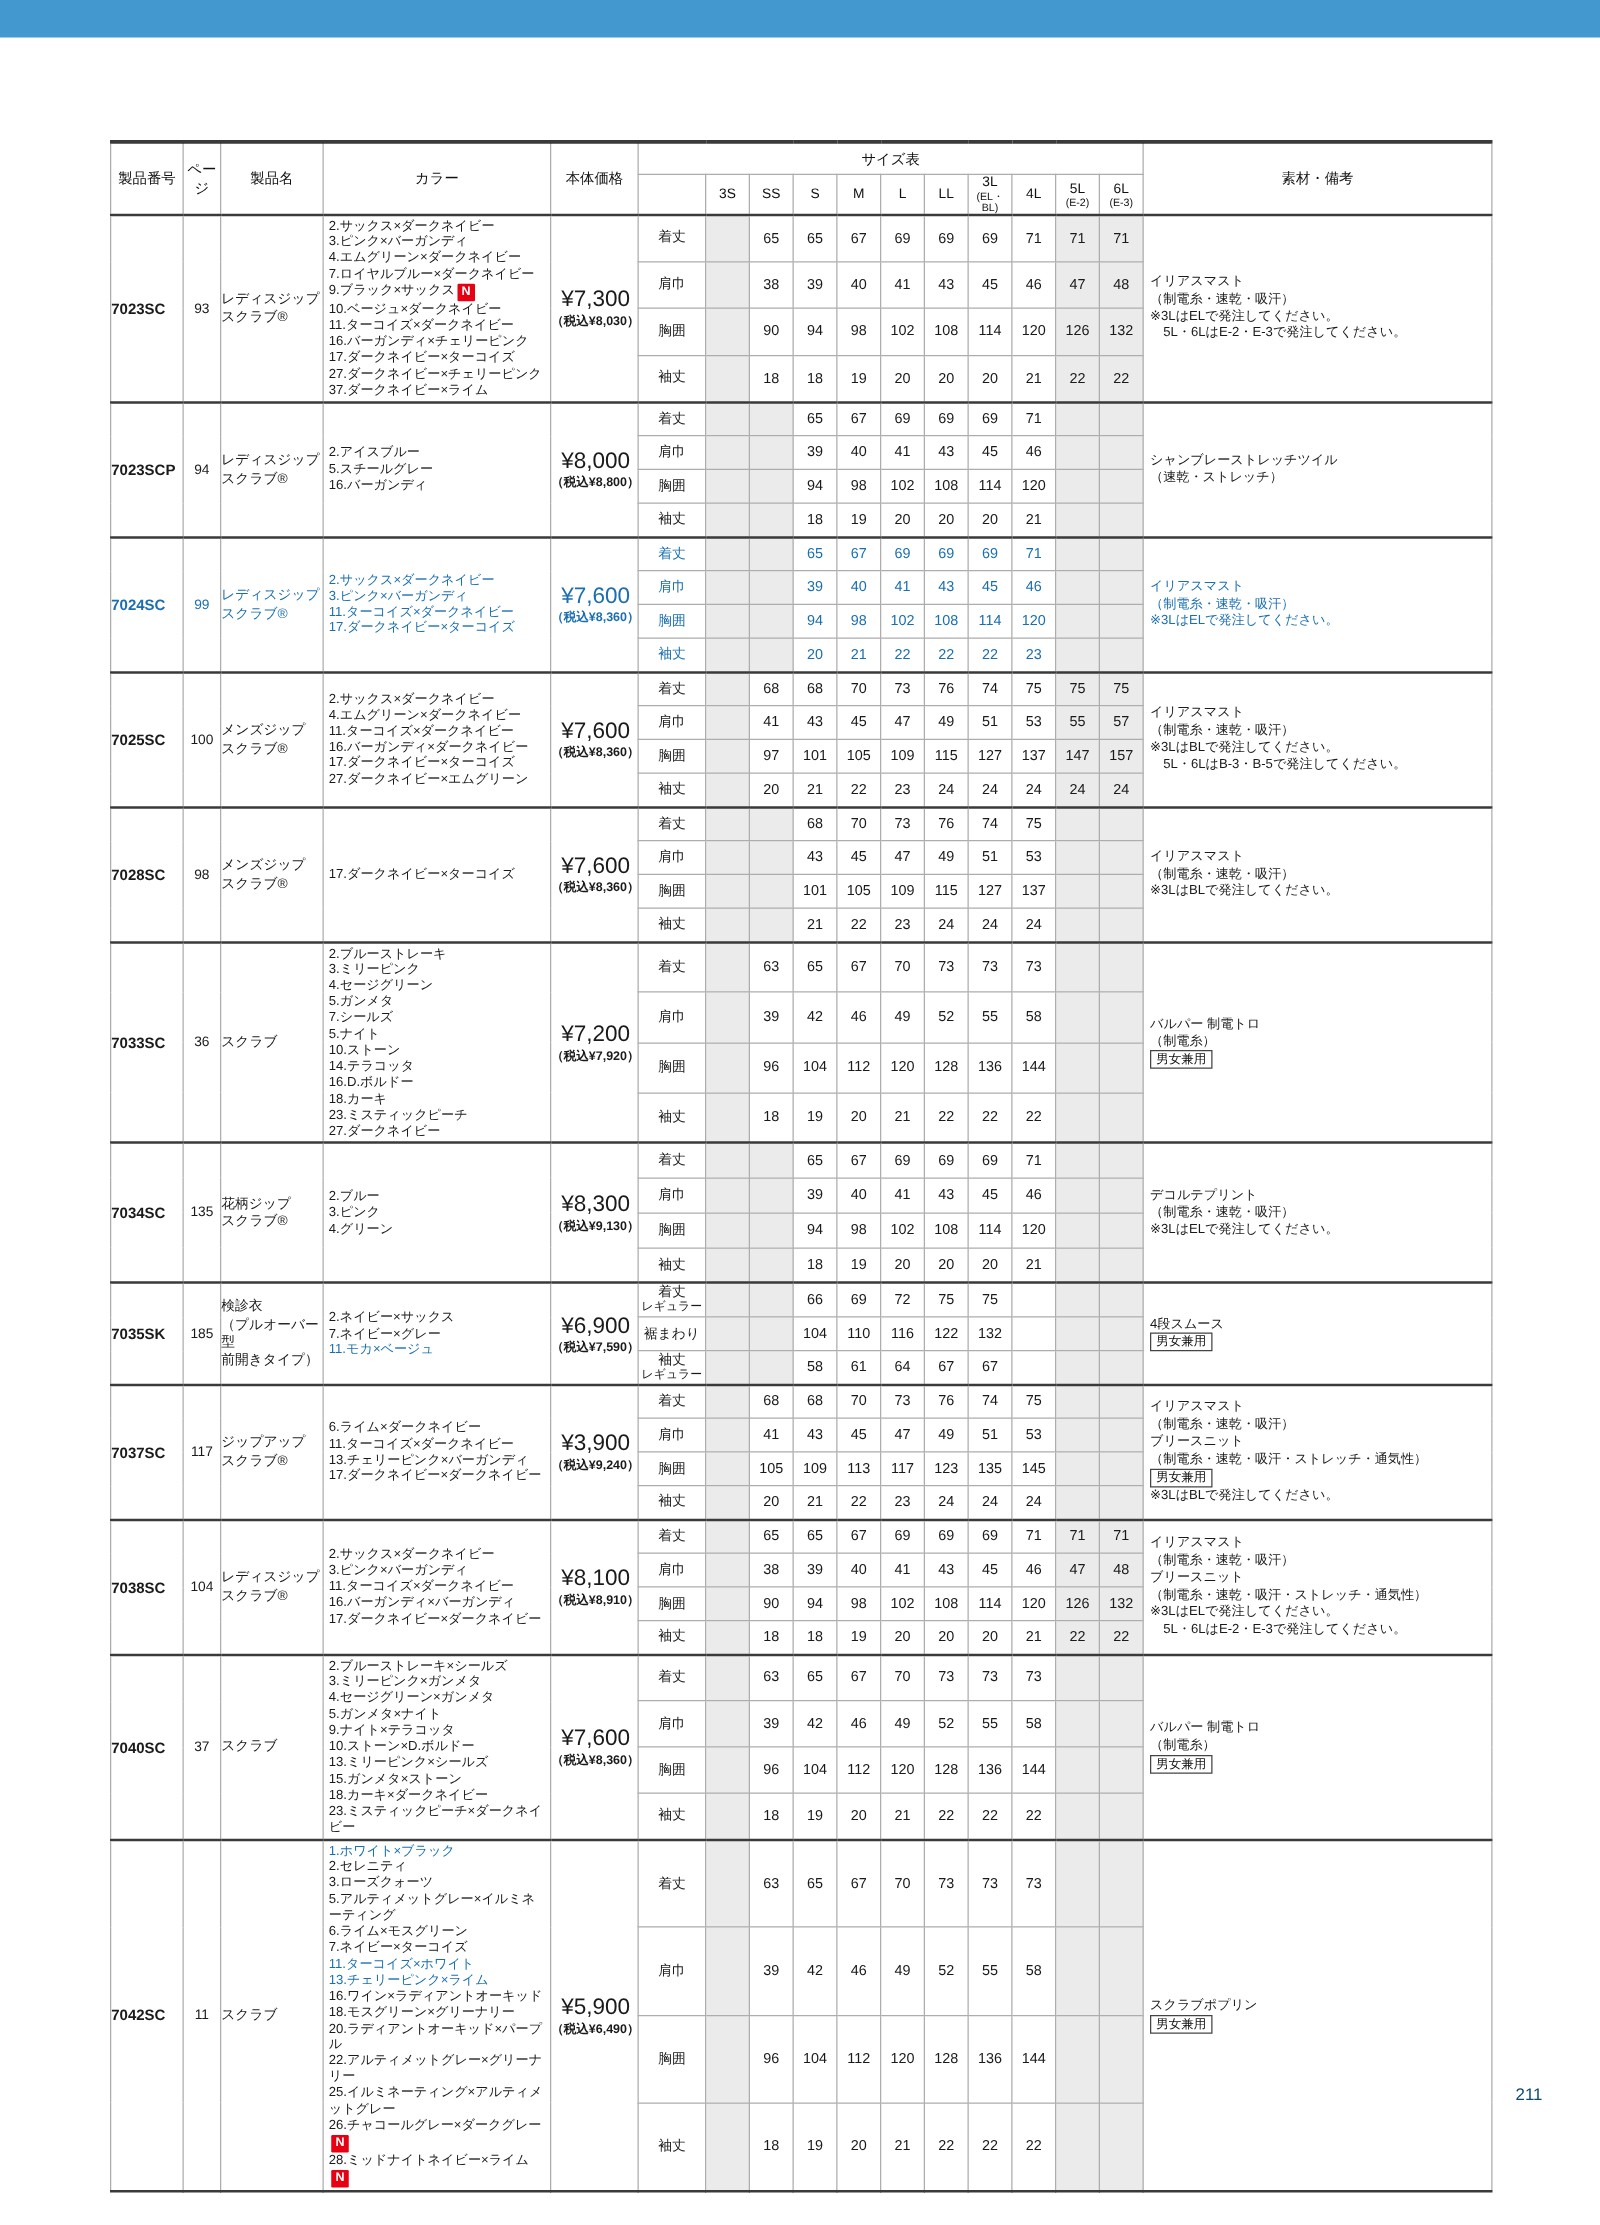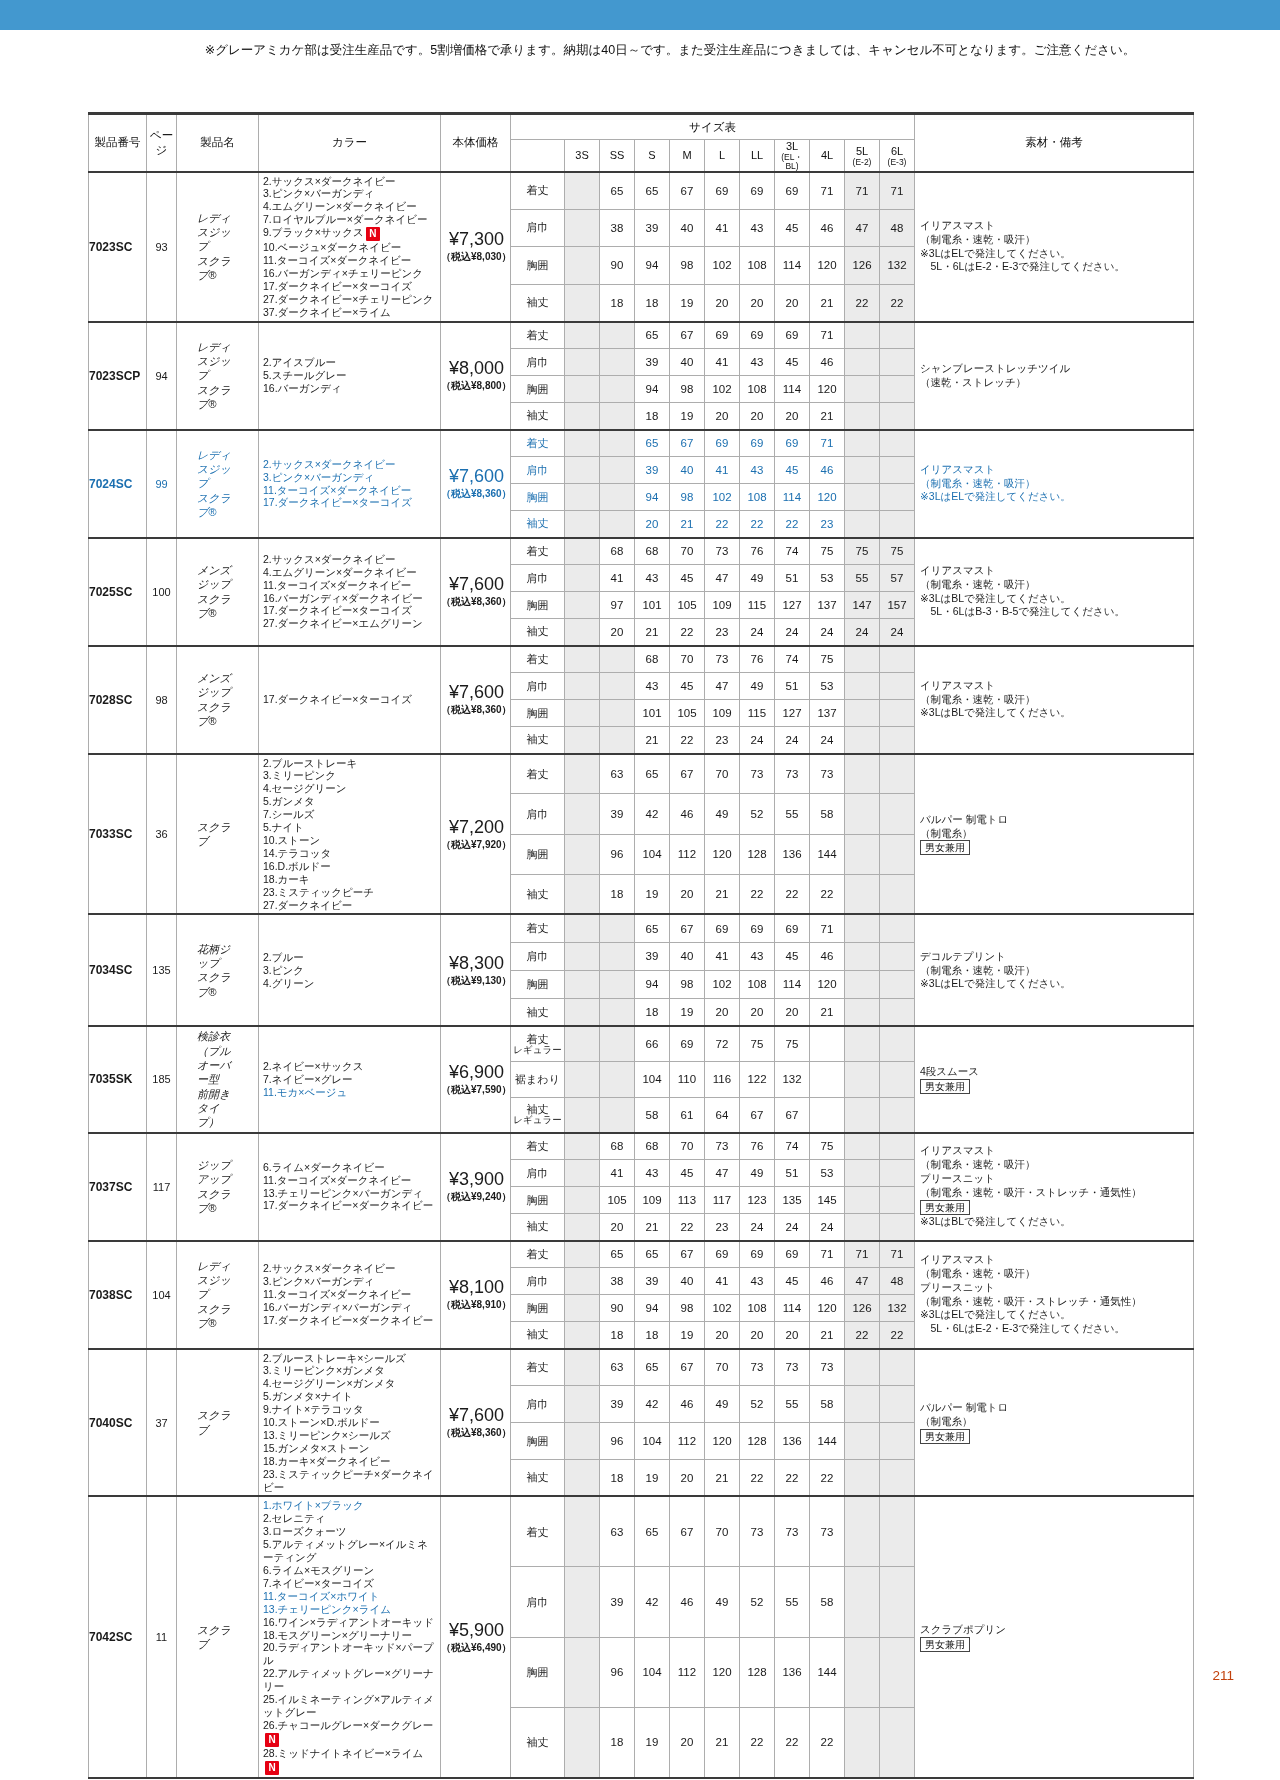--- a/index.html
+++ b/index.html
@@ -28,40 +28,39 @@
   .cat th, .cat td { border:1px solid #adadad; vertical-align:middle; }
   .cat thead th { font-weight:normal; font-size:11px; background:#fff; text-align:center; color:#111; }
   .cat thead tr.r1 th { height:26px; font-size:11.5px; }
   .cat thead tr.r2 th { height:32px; }
   .cat thead { border-bottom:2px solid #3a3a3a; }
   .block-top td { border-top:2px solid #3a3a3a; }
   .size-sub { font-size:8.5px; line-height:1; display:block; margin-top:1px; }
 
   td.pno   { font-weight:bold; font-size:12px; }
   td.pg    { font-size:11px; text-align:center; }
-  td.pname { font-size:11px; line-height:1.3; padding:2px 20px;font-style:italic; }
+  td.pname { font-size:11px; line-height:1.3; padding:2px 0; }
   td.colors{ font-size:10.5px; line-height:12.9px; padding:2px 4px; }
   td.price { text-align:right; padding-right:6px; }
   .price-main { font-size:18px; font-weight:normal; white-space:nowrap; }
   .price-tax  { font-size:10px;  font-weight:bold; white-space:nowrap; }
   td.mlabel { font-size:11px; text-align:center; line-height:1.15; padding:1px 0; }
   .mlabel-sub { font-size:9.5px; }
   td.num { font-size:11.5px; text-align:center; }
   td.ghost { background:#ebebeb; }
   td.mat { font-size:10.5px; line-height:1.32; padding:2px 5px; }
   tbody.blue td, tbody.blue td div { color:var(--blue); }
   .c-blue { color:var(--blue); }
-  .pagenum { position:absolute; top:1668px; right:46px; font-size:13.5px; color:#c2410c; }
+  .pagenum { position:absolute; top:1668px; right:46px; font-size:13.5px; color:#0c4a6e; }
 </style>
 </head>
 <body>
 
 <div class="top-bar" style="background: rgb(67, 152, 207);"></div>
 <div class="notes">
-    <div class="note-line"><span>※グレーアミカケ部は受注生産品です。5割増価格で承ります。納期は40日～です。また受注生産品につきましては、キャンセル不可となります。ご注意ください。</span></div>
   </div>
 <div class="table-wrap">
     <table class="cat">
       <colgroup>
         <col style="width: 58px;">
         <col style="width: 30px;">
         <col style="width: 82px;">
         <col style="width: 182px;">
         <col style="width: 70px;">
         <col style="width: 54px;">

